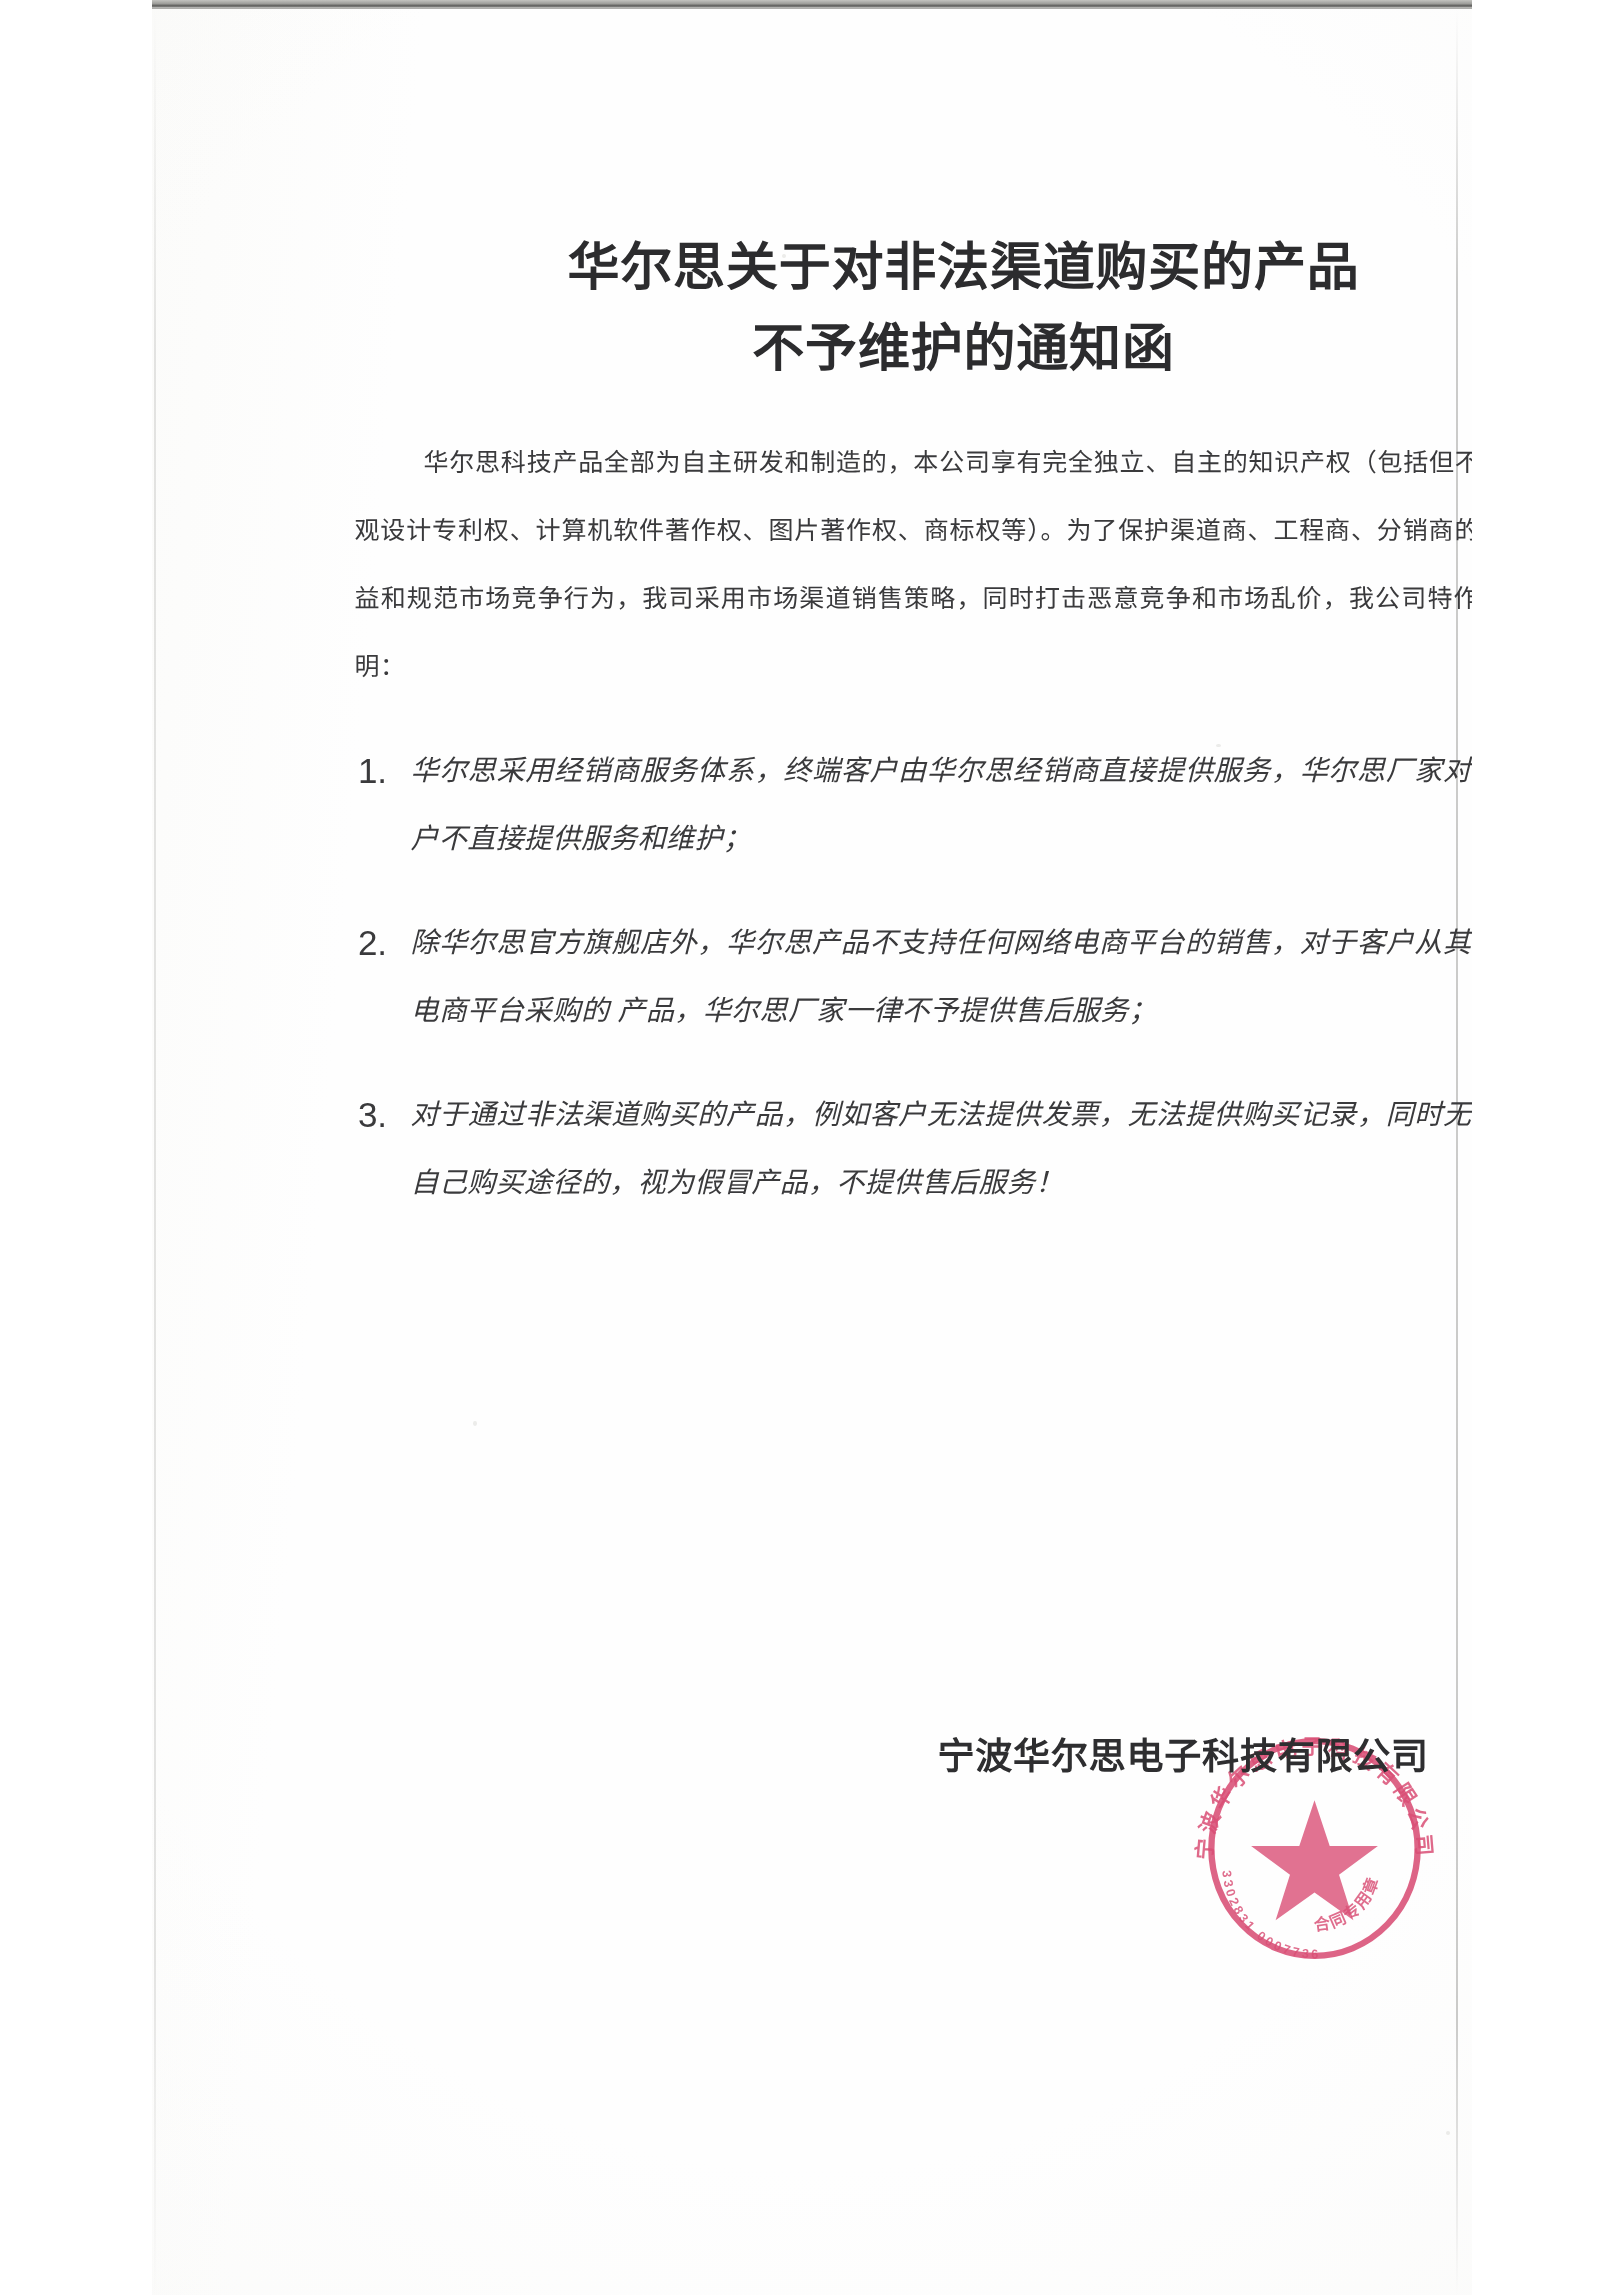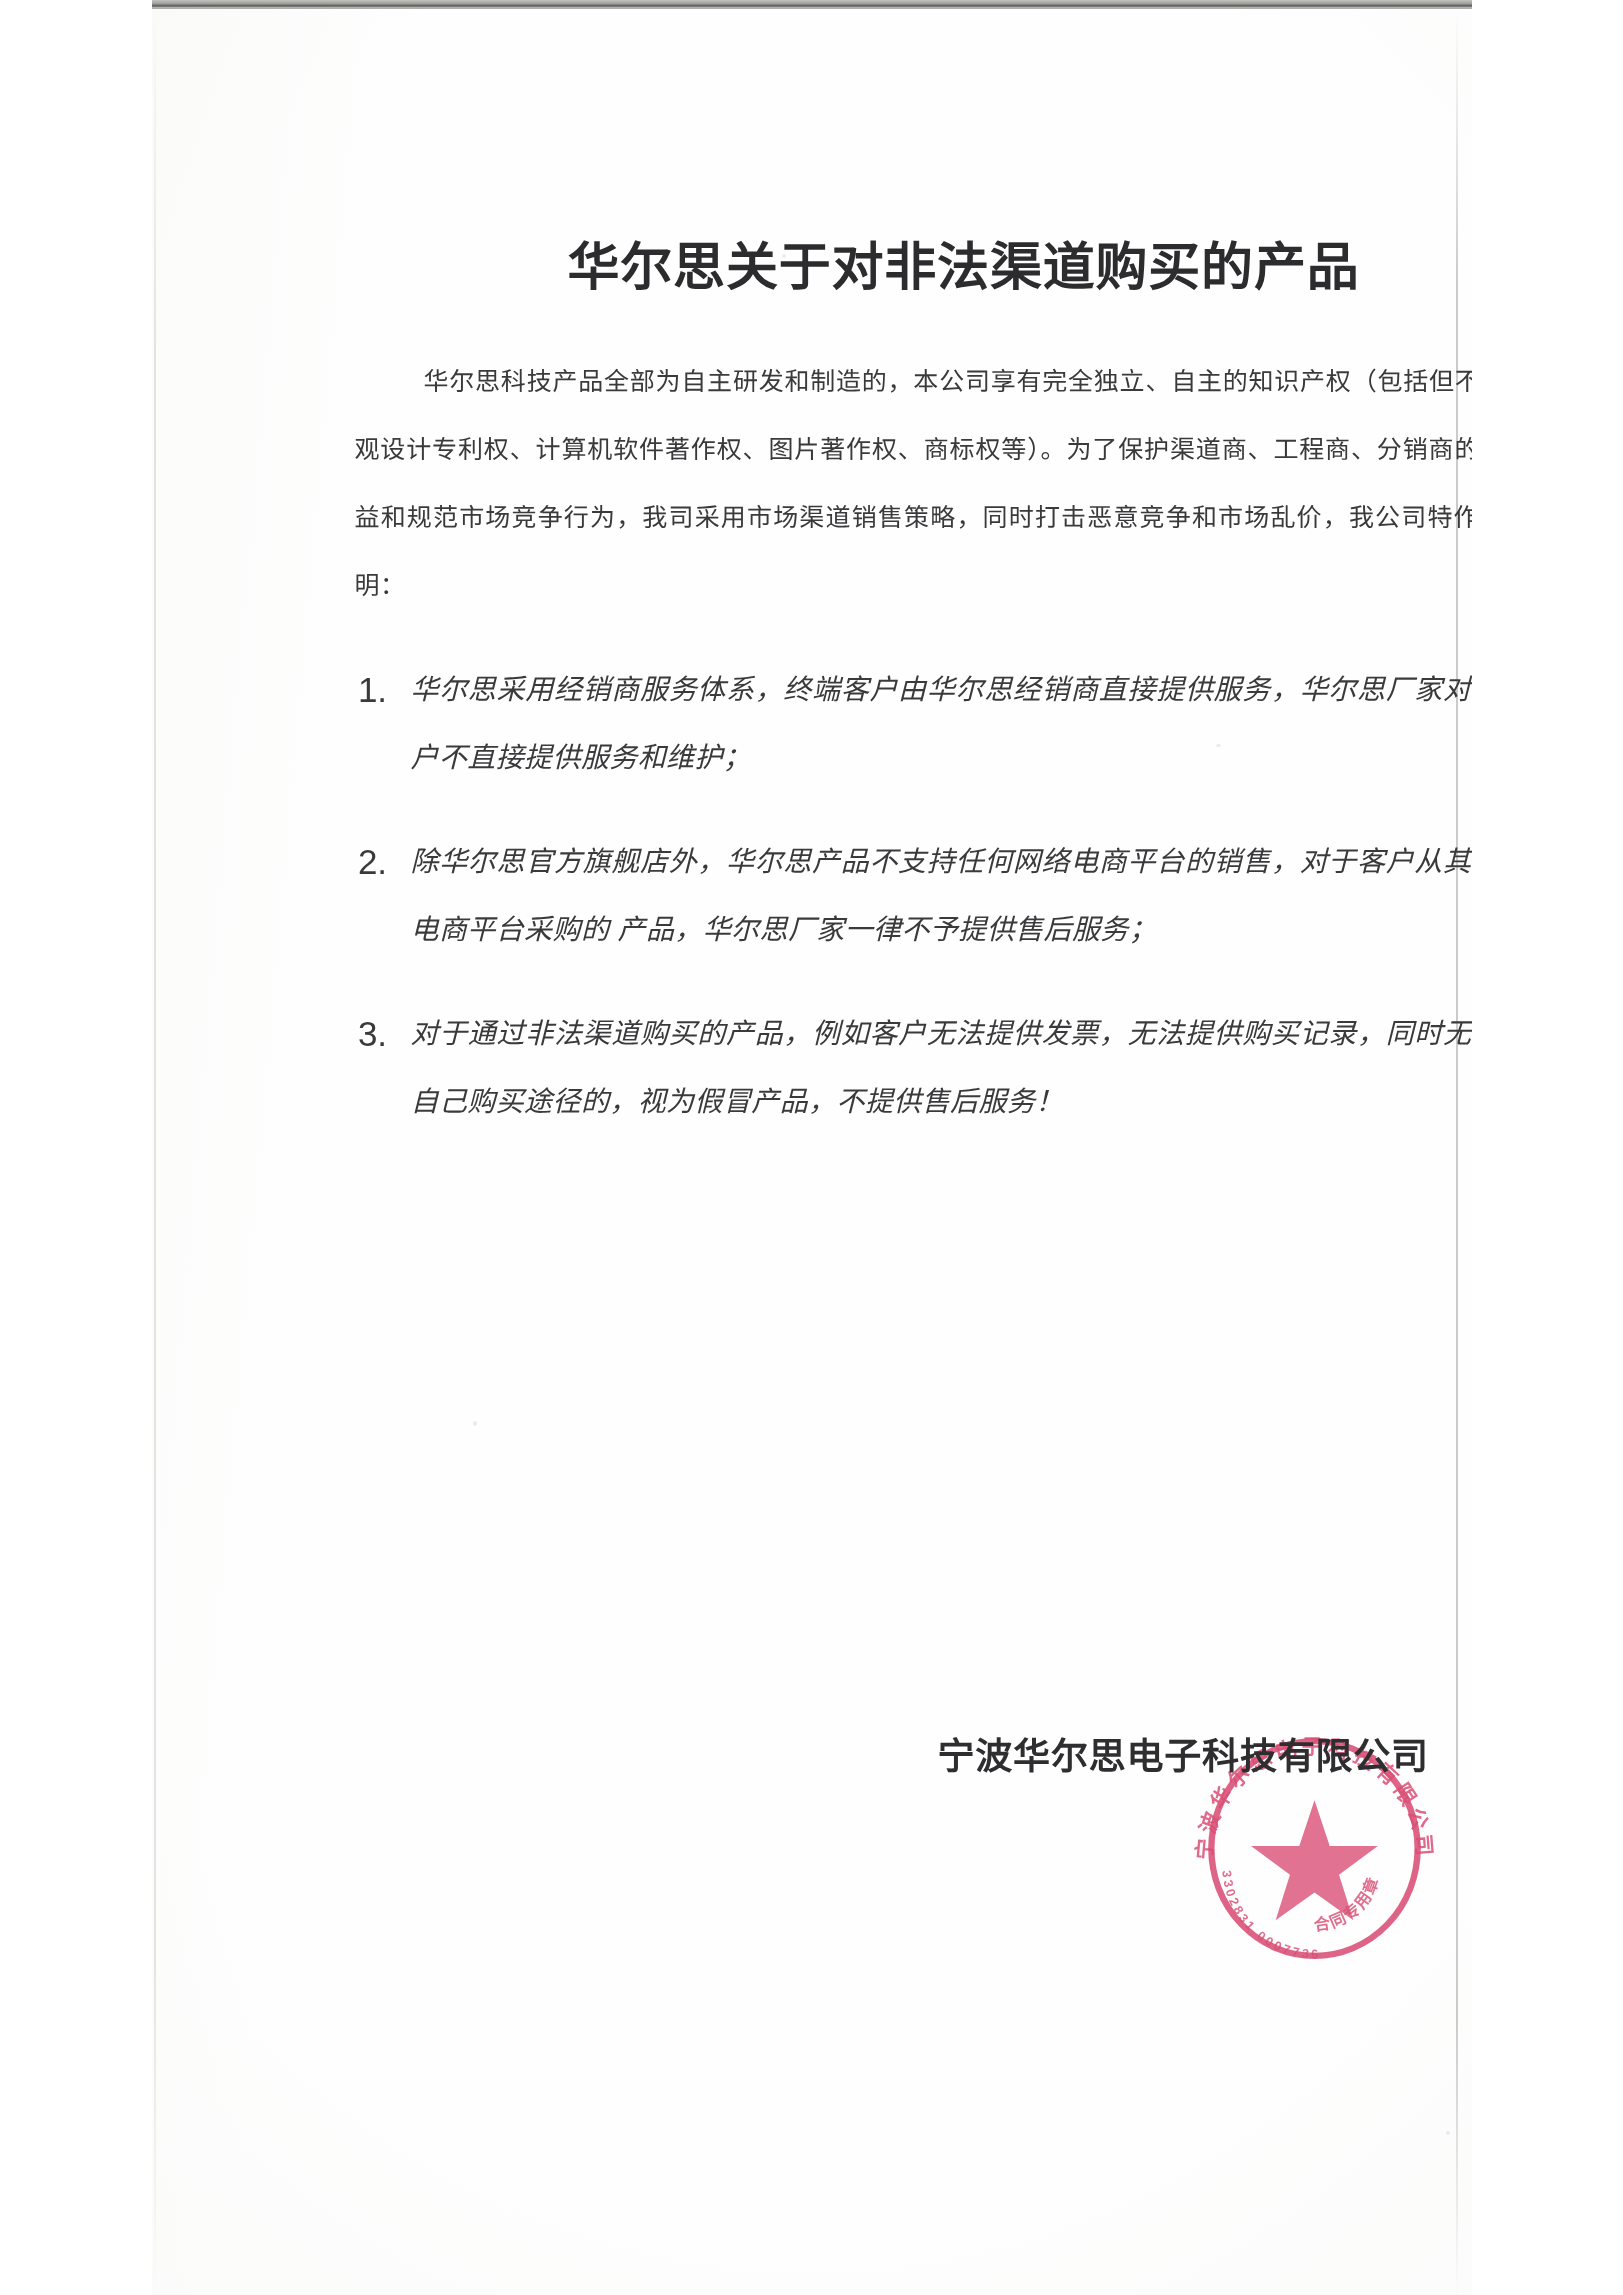--- a/index.html
+++ b/index.html
@@ -214,20 +214,21 @@
 
   <div class="speck" style="left:630px;top:254px;width:4.2px;height:4.2px;"></div>
   <div class="speck" style="left:1064px;top:744px;width:5px;height:3.4px;"></div>
   <div class="speck" style="left:321px;top:1421px;width:4.2px;height:5px;"></div>
   <div class="speck" style="left:1294px;top:2131px;width:4.2px;height:4.2px;"></div>
 
   <div id="content">
 
     <div id="title-block">
       <div class="title-line">华尔思关于对非法渠道购买的产品</div>
+      <div class="title-line">不予维护的通知函</div>
     </div>
 
     <p id="intro-paragraph">华尔思科技产品全部为自主研发和制造的，本公司享有完全独立、自主的知识产权（包括但不限于外观设计专利权、计算机软件著作权、图片著作权、商标权等）。为了保护渠道商、工程商、分销商的共同利益和规范市场竞争行为，我司采用市场渠道销售策略，同时打击恶意竞争和市场乱价，我公司特作以下声明：</p>
 
     <div id="statements">
 
       <div class="statement">
         <div class="statement-number">1.</div>
         <div class="statement-text">华尔思采用经销商服务体系，终端客户由华尔思经销商直接提供服务，华尔思厂家对终端客户不直接提供服务和维护；</div>
       </div>

